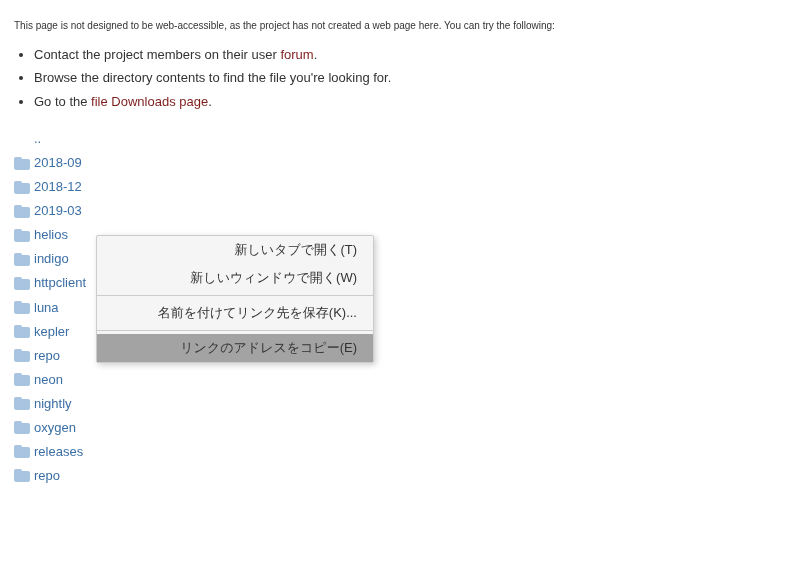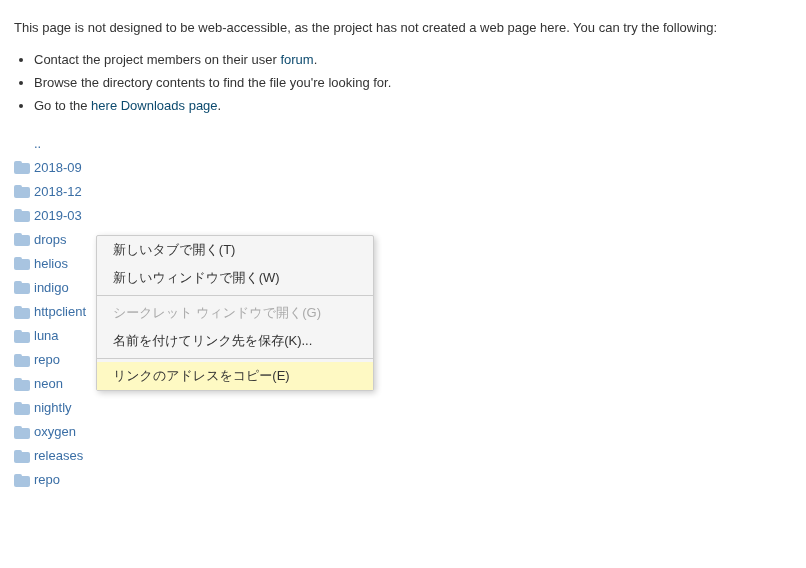--- a/index.html
+++ b/index.html
@@ -11,27 +11,27 @@
       padding: 10px 14px;
       position: relative;
     }
     h1 {
       font-size: 28px;
       font-weight: 300;
       color: #2c2c2c;
       margin-bottom: 8px;
     }
     .intro-text {
-      font-size: 13px;
+      font-size: 10px;
       color: #333;
       margin-bottom: 10px;
       line-height: 1.5;
     }
     .intro-text a, .bullet-list a {
-      color: #0c4a6e;
+      color: #7f1d1d;
       text-decoration: none;
     }
     .bullet-list {
       margin-left: 20px;
       margin-bottom: 14px;
       font-size: 13px;
       line-height: 1.8;
     }
     .bullet-list li {
       list-style: disc;
@@ -97,25 +97,25 @@
       box-shadow: 2px 2px 6px rgba(0,0,0,0.2);
       border-radius: 2px;
       z-index: 100;
       font-size: 13px;
     }
     .context-menu-item {
       padding: 5px 16px;
       cursor: pointer;
       color: #333;
       display: flex;
-      justify-content: flex-start;
+      justify-content: flex-end;
       align-items: center;
     }
     .context-menu-item.highlighted {
-      background: #fef9c3;
+      background: #a3a3a3;
     }
     .context-menu-item.disabled {
       color: #aaa;
       cursor: default;
     }
     .context-menu-divider {
       border: none;
       border-top: 1px solid #ccc;
       margin: 3px 0;
     }
@@ -129,21 +129,21 @@
 
 <h1></h1>
 
 <p class="intro-text">
   This page is not designed to be web-accessible, as the project has not created a web page here. You can try the following:
 </p>
 
 <ul class="bullet-list">
   <li>Contact the project members on their user <a href="#">forum</a>.</li>
   <li>Browse the directory contents to find the file you're looking for.</li>
-  <li>Go to the <a href="#">here Downloads page</a>.</li>
+  <li>Go to the <a href="#">file Downloads page</a>.</li>
 </ul>
 
 <div class="dir-title"></div>
 
 <ul class="dir-list" id="dir-list">
 <li>
       <span style="margin-right: 20px;"></span>
       <a href="#">..</a>
     </li>
     <li>
@@ -153,37 +153,37 @@
     <li>
       <span class="folder-icon"></span>
       <a href="#">2018-12</a>
     </li>
     <li>
       <span class="folder-icon"></span>
       <a href="#">2019-03</a>
     </li>
     <li>
       <span class="folder-icon"></span>
-      <a href="#">drops</a>
-    </li>
-    <li>
-      <span class="folder-icon"></span>
       <a href="#">helios</a>
     </li>
     <li>
       <span class="folder-icon"></span>
       <a href="#">indigo</a>
     </li>
     <li>
       <span class="folder-icon"></span>
       <a href="#">httpclient</a>
     </li>
     <li>
       <span class="folder-icon"></span>
       <a href="#">luna</a>
+    </li>
+    <li>
+      <span class="folder-icon"></span>
+      <a href="#">kepler</a>
     </li>
     <li>
       <span class="folder-icon"></span>
       <a href="#">repo</a>
     </li>
     <li>
       <span class="folder-icon"></span>
       <a href="#">neon</a>
     </li>
     <li>
@@ -205,23 +205,20 @@
   </ul>
 
 <div class="context-menu" id="context-menu">
 <div class="context-menu-item">
       <span>新しいタブで開く(T)</span>
     </div>
     <div class="context-menu-item">
       <span>新しいウィンドウで開く(W)</span>
     </div>
     <hr class="context-menu-divider">
-    <div class="context-menu-item disabled">
-      <span>シークレット ウィンドウで開く(G)</span>
-    </div>
     <div class="context-menu-item">
       <span>名前を付けてリンク先を保存(K)...</span>
     </div>
     <hr class="context-menu-divider">
     <div class="context-menu-item highlighted">
       <span>リンクのアドレスをコピー(E)</span>
     </div>
   </div>
 
 </body></html>

